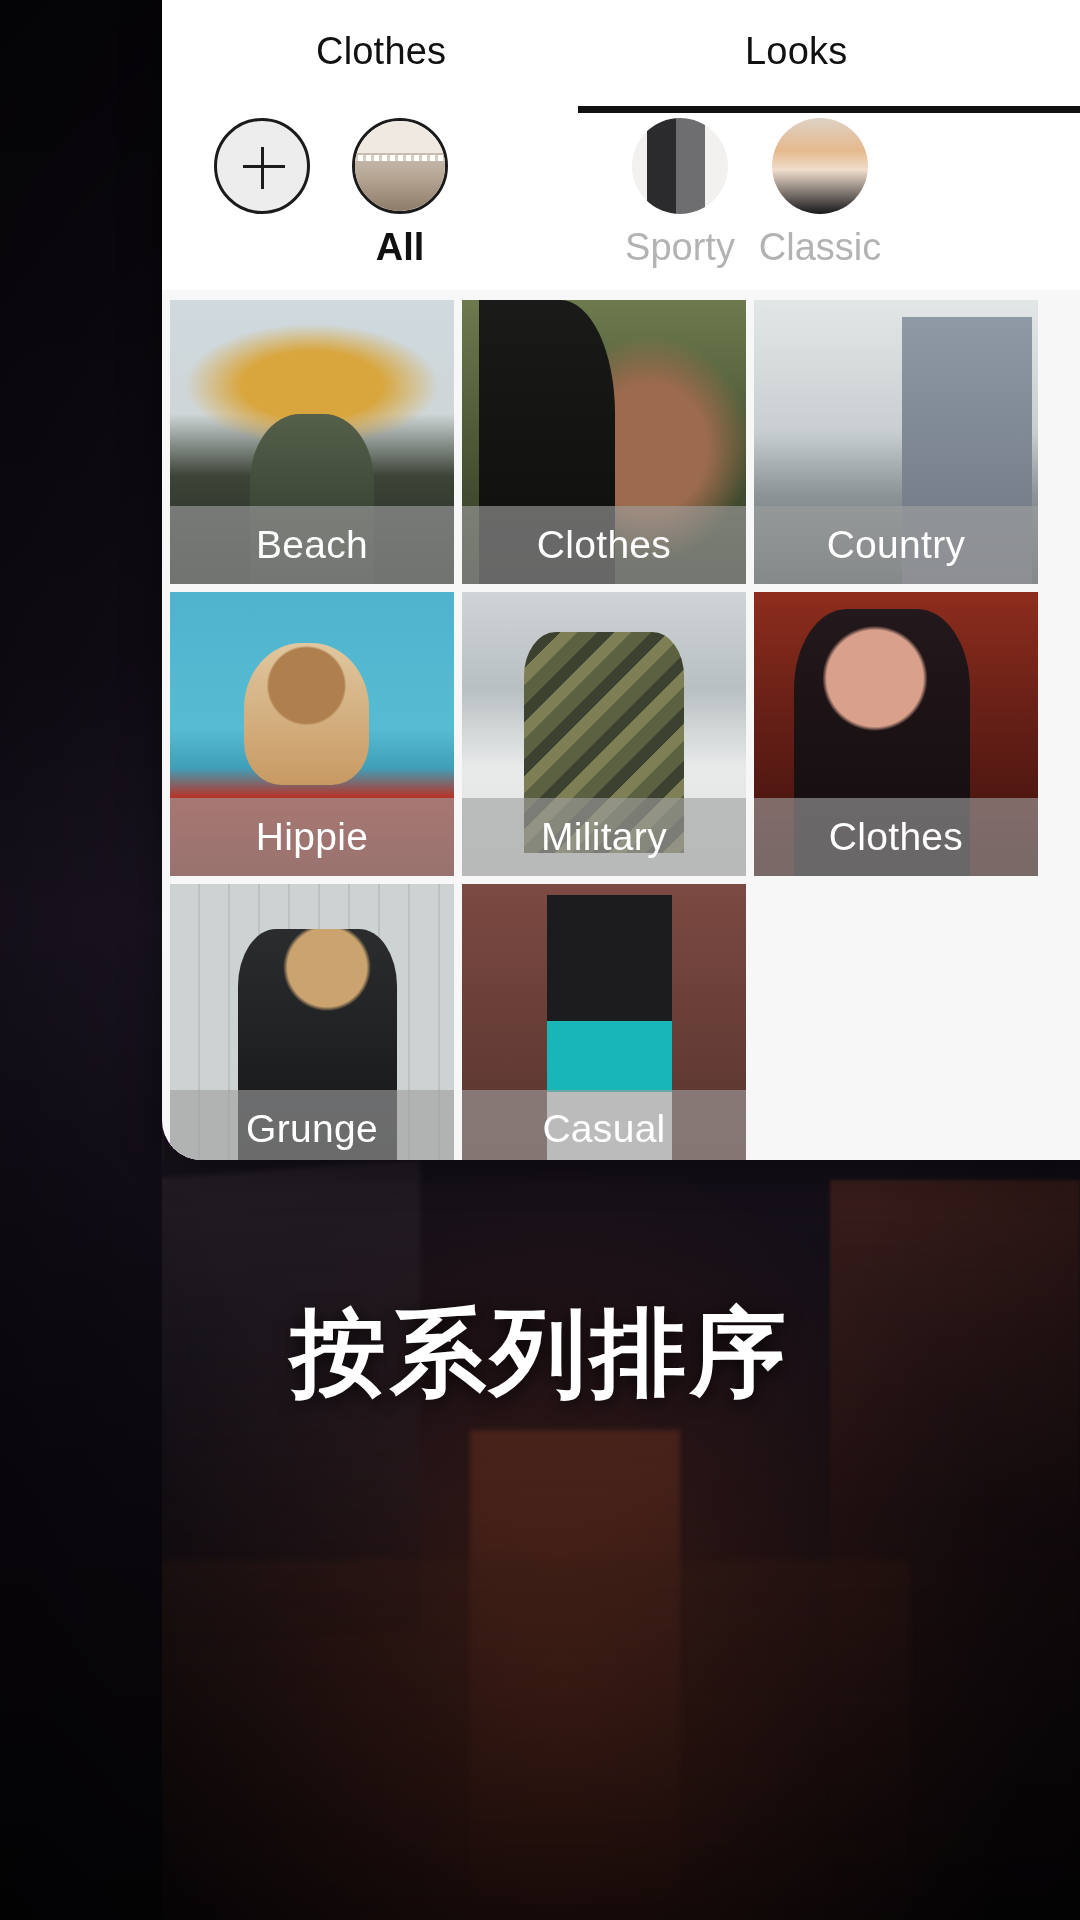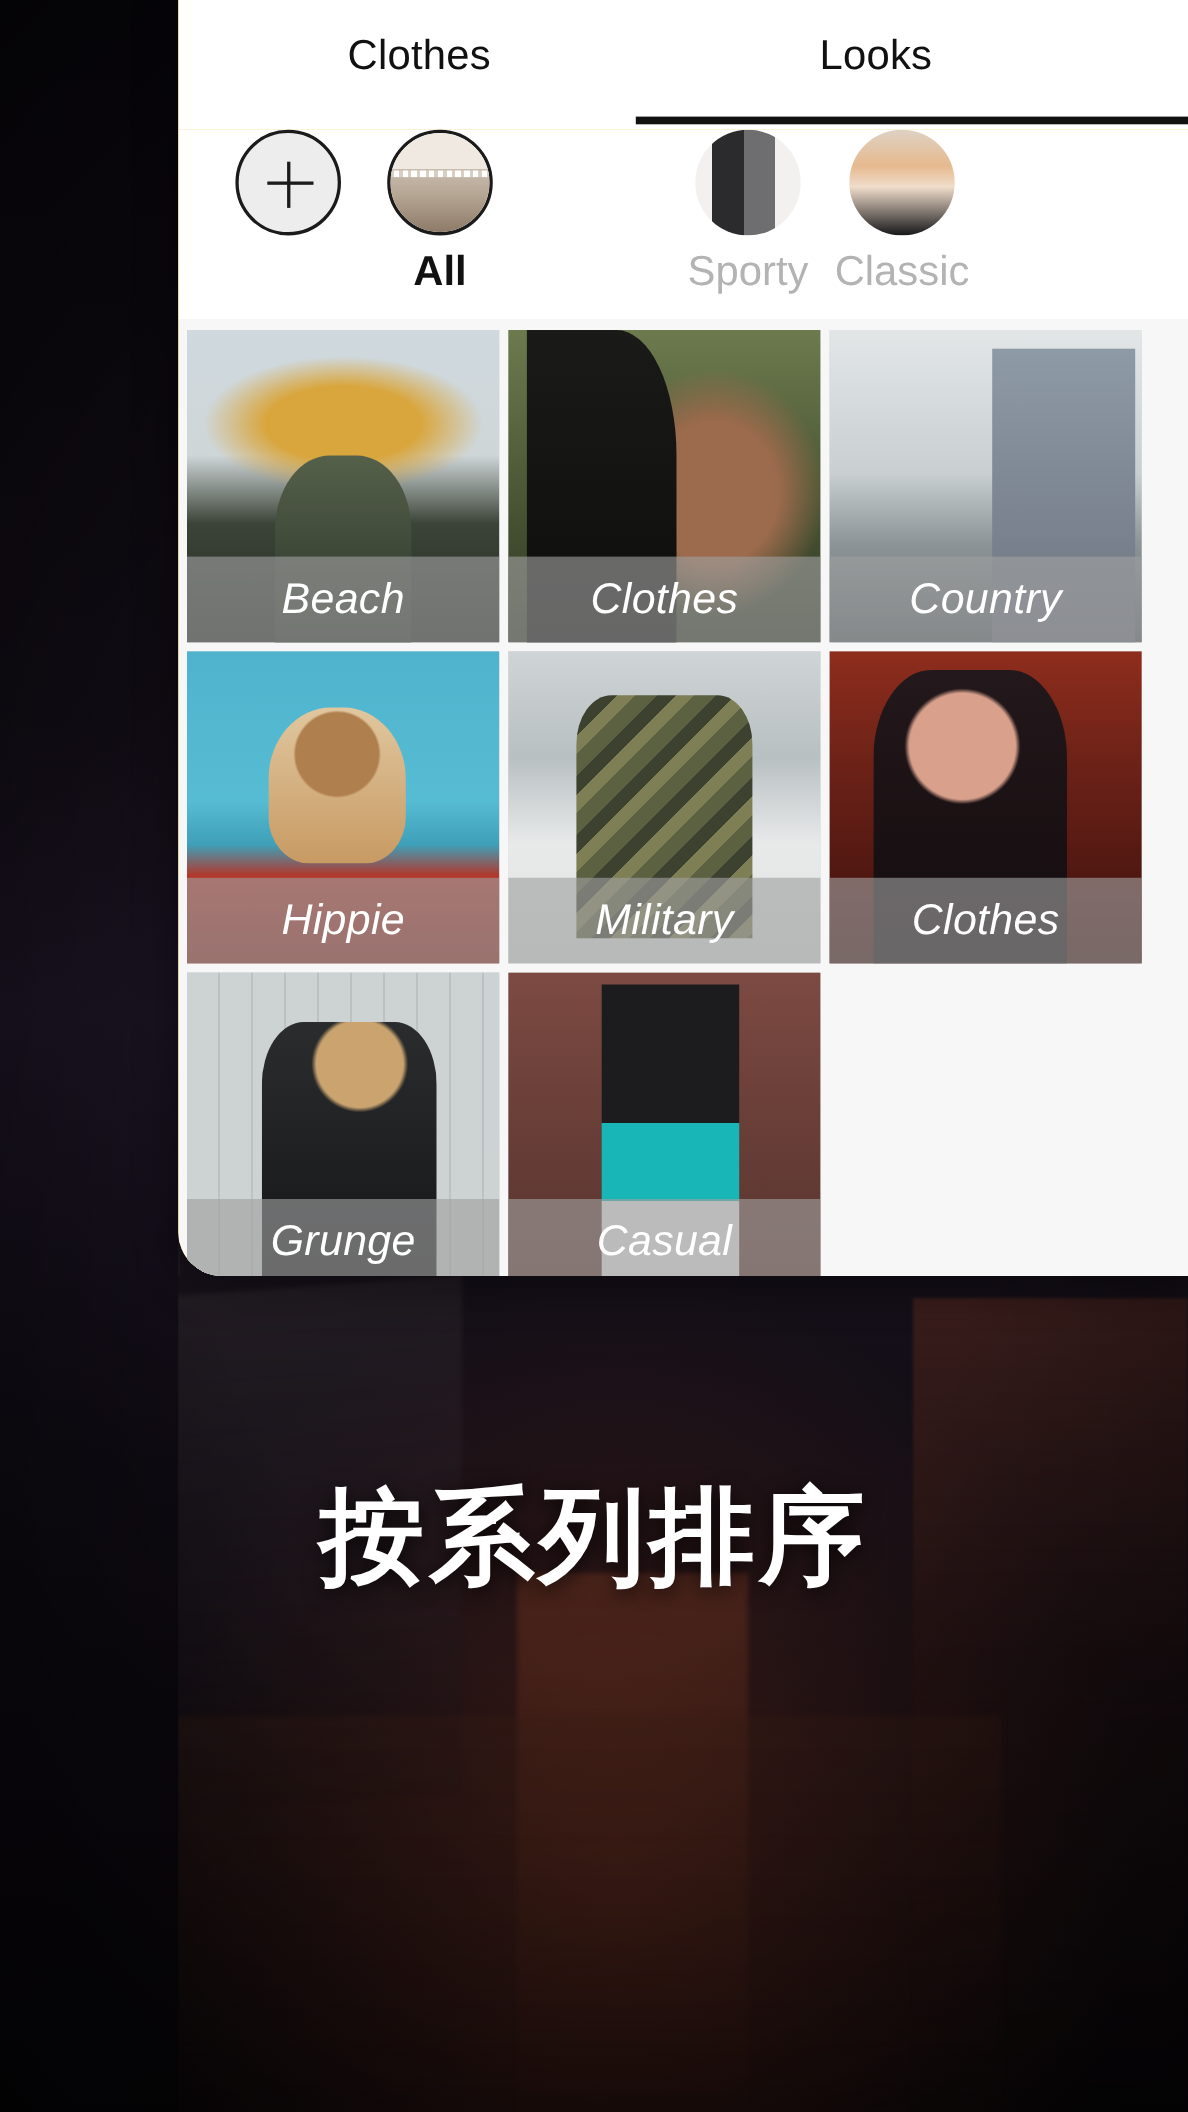--- a/index.html
+++ b/index.html
@@ -66,21 +66,21 @@
     background:radial-gradient(ellipse 88% 70% at 50% 52%, rgba(0,0,0,0) 38%, rgba(0,0,0,.72) 100%);
   }
   #backdrop .leftband{
     position:absolute;left:0;top:0;width:162px;height:100%;
     background:linear-gradient(180deg,#0c0910 0%,#120d16 34%,#191320 48%,#0e0a12 70%,#070508 100%);
   }
 
   
   #panel{
     position:absolute;left:162px;top:0;width:918px;height:1160px;
-    background:#eab308;border-bottom-left-radius:40px;overflow:hidden;
+    background:#d946ef;border-bottom-left-radius:40px;overflow:hidden;
     box-shadow:0 8px 40px rgba(0,0,0,.45);
   }
 
   
   .tabbar{position:relative;height:118px;background:#fff;}
   .tab{
     position:absolute;top:30px;font-size:38px;color:#111;letter-spacing:.2px;
     font-family:"Liberation Sans","DejaVu Sans",sans-serif;
   }
   .tab.clothes{left:154px;}
@@ -118,21 +118,21 @@
   .th-glamor{background:
       radial-gradient(circle at 52% 34%, #b8743f 0 16px, rgba(184,116,63,0) 17px),
       linear-gradient(180deg,#f4efe9 0%,#efe7de 56%,#2a2624 100%);}
   .th-classic{background:
       linear-gradient(90deg,#f3f1ef 0 16%,#2b2b2d 16% 46%,#6e6e70 46% 76%,#f3f1ef 76% 100%);}
   .th-sporty{background:
       linear-gradient(180deg,#ded2c4 0%,#e6b98e 34%,#f0ddcb 54%,#17171a 100%);}
 
   
   .gridwrap{background:#f7f7f7;padding-top:10px;}
-  .grid{display:grid;grid-template-columns:repeat(3,284px);gap:8px;padding-left:8px;font-style:italic;}
+  .grid{display:grid;grid-template-columns:repeat(3,284px);gap:8px;padding-left:8px;}
   .cell{position:relative;width:284px;height:284px;overflow:hidden;background:#ddd;}
   .cell .ph{position:absolute;inset:0;}
   .cap{
     position:absolute;left:0;right:0;bottom:0;height:78px;
     background:rgba(160,160,160,.62);
     display:flex;align-items:center;justify-content:center;
   }
   .cap span{color:#fff;font-size:39px;letter-spacing:.3px;white-space:nowrap;}
   .cell.empty{background:#f7f7f7;}
 
@@ -172,21 +172,21 @@
   .ph-grunge:after{content:"";position:absolute;left:24%;top:16%;width:56%;height:84%;
      background:radial-gradient(circle at 56% 16%,#caa36f 0 18%,rgba(202,163,111,0) 20%),
      linear-gradient(180deg,#2a2c2e,#141517);border-radius:24% 24% 0 0;}
   .ph-casual{background:
      linear-gradient(180deg,#7c4a42 0%,#6b4039 42%,#58332e 100%);}
   .ph-casual:after{content:"";position:absolute;left:30%;top:4%;width:44%;height:96%;
      background:linear-gradient(180deg,#1c1c1e 0 46%,#18b6b6 46% 72%,#e6e8e8 72% 100%);}
 
   
   #tagline{
-    position:absolute;left:0;right:0;top:1334px;text-align:center;
+    position:absolute;left:0;right:0;top:1290px;text-align:center;
     color:#ffffff;font-size:96px;font-weight:bold;letter-spacing:4px;
     font-family:"DejaVu Sans","Liberation Sans",sans-serif;
     text-shadow:0 4px 18px rgba(0,0,0,.75);
   }
 </style>
 </head>
 <body>
 
 <div id="backdrop">
   <div class="bgbase"></div>

